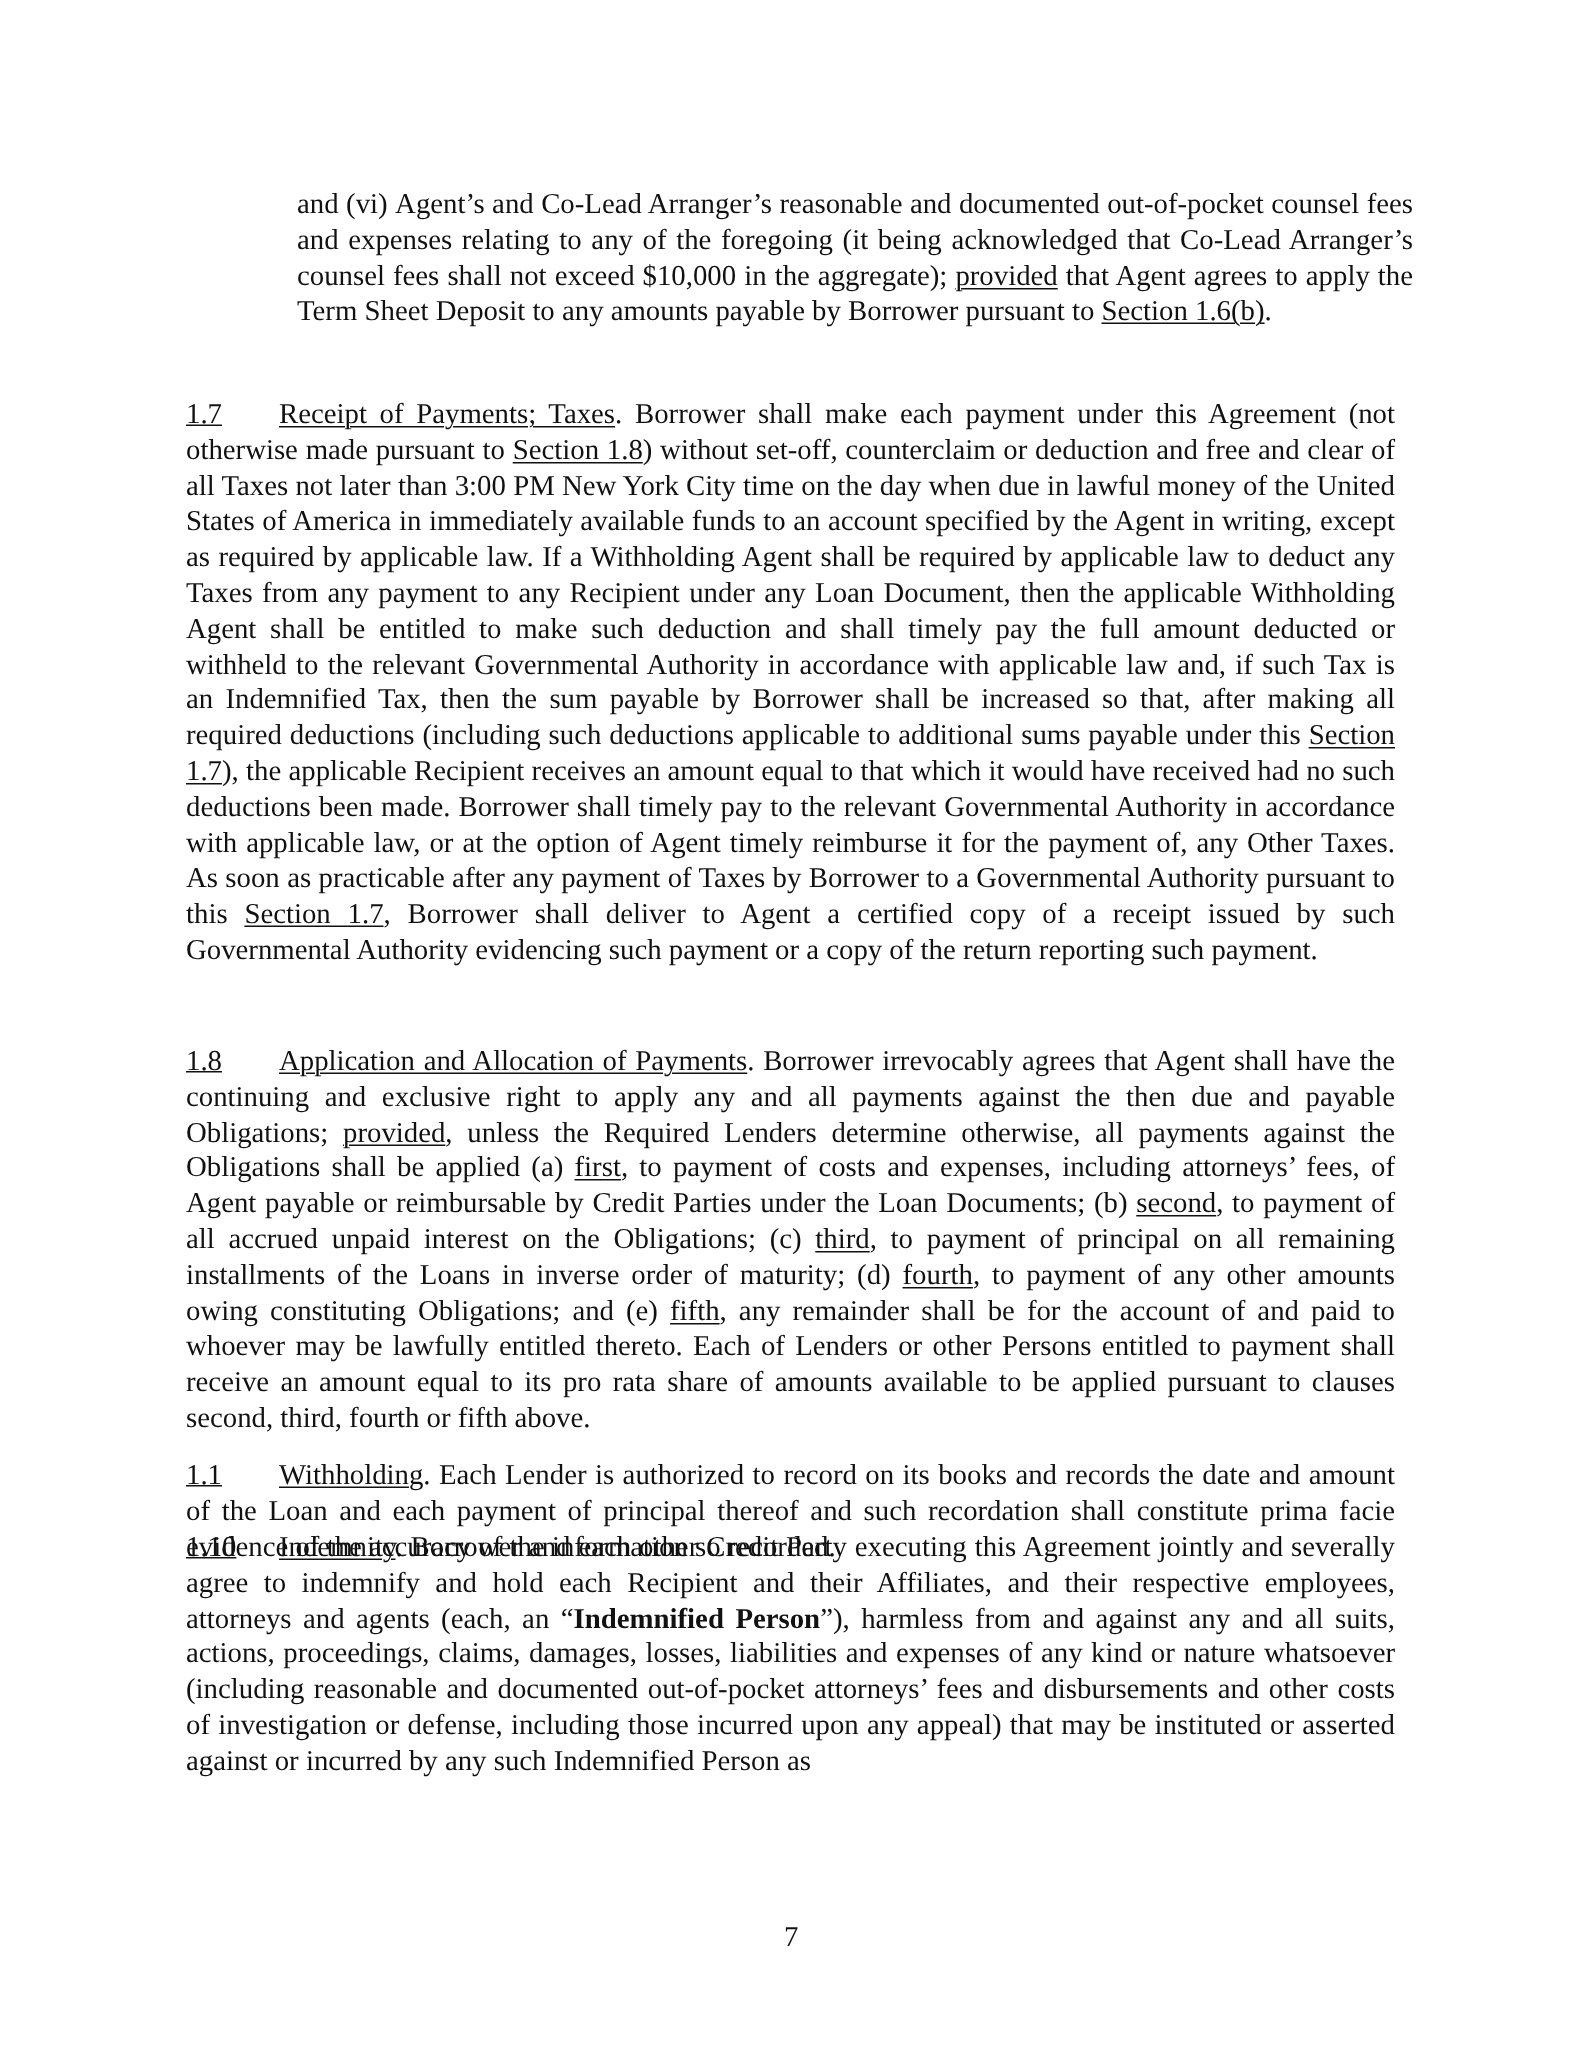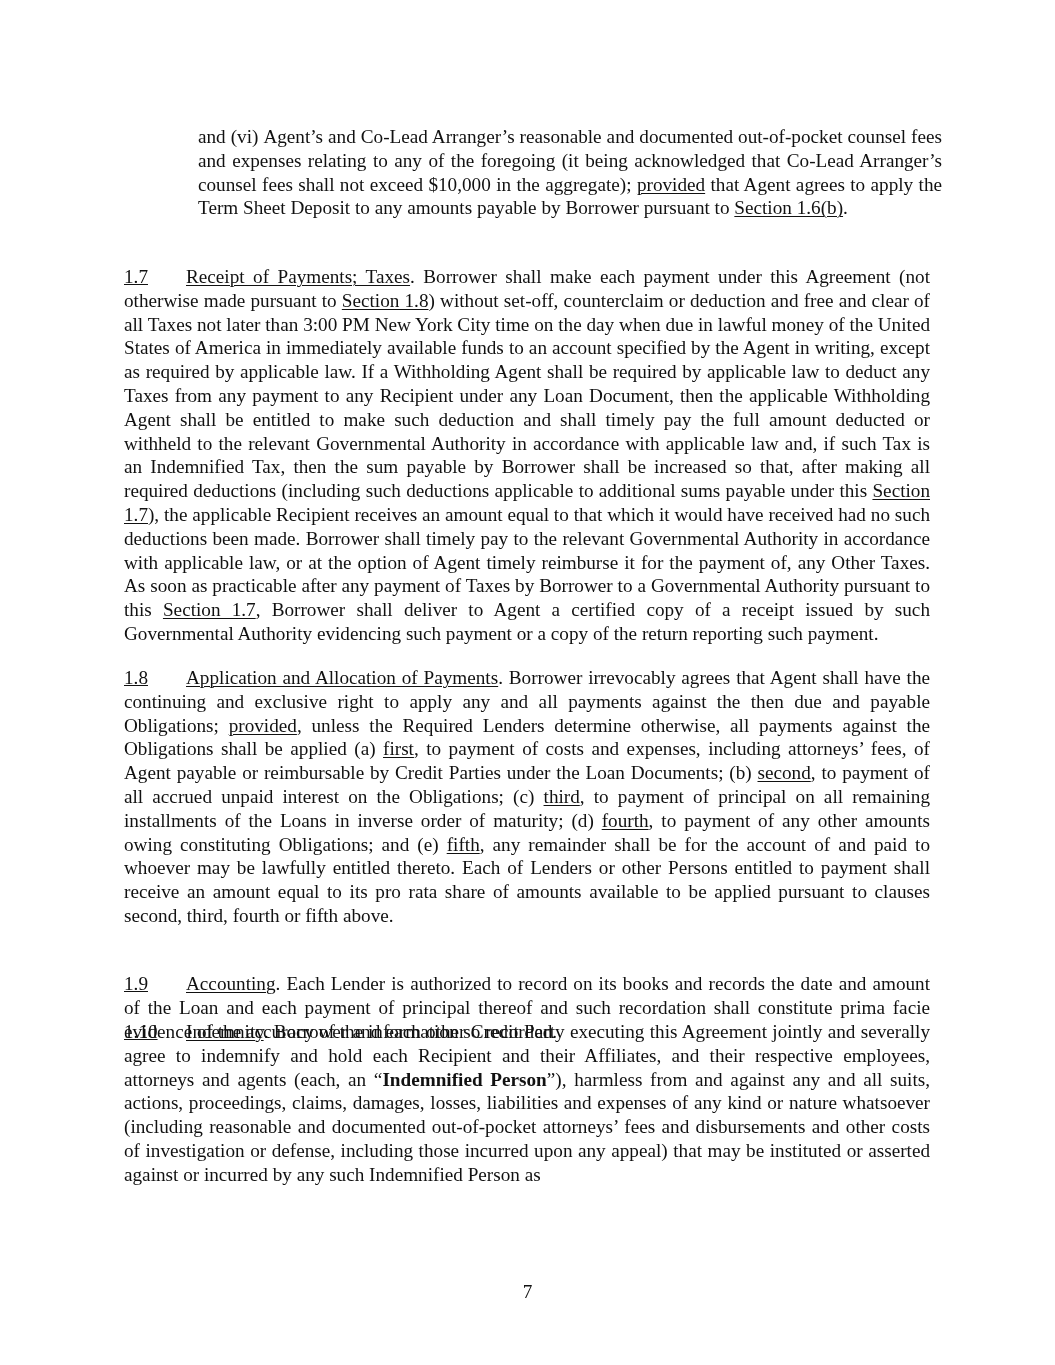--- a/index.html
+++ b/index.html
@@ -17,41 +17,41 @@
   .para.indented { left: 198px; width: 744px; }
   .num { display: inline-block; width: 62px; text-decoration: underline; }
   u { text-decoration: underline; text-underline-offset: 2px; text-decoration-thickness: 1px; }
   b { font-weight: bold; }
   .page-number {
     position: absolute; left: 0; width: 1055px; top: 1280px;
     text-align: center; margin: 0;
   }
   #p-cont { top: 125px; }
   #p-17 { top: 265px; }
-  #p-18 { top: 666px; }
+  #p-18 { top: 696px; }
   #p-19 { top: 972px; }
   #p-110 { top: 1020px; }
 </style>
 </head>
 <body>
 
 <div class="page">
 
   <p class="para indented" id="p-cont"><span>and (vi)&nbsp;Agent’s and Co-Lead Arranger’s reasonable and documented out-of-pocket counsel fees and expenses relating to any of the foregoing (it being acknowledged that Co-Lead Arranger’s counsel fees shall not exceed $10,000 in the aggregate); </span><u>provided</u><span> that Agent agrees to apply the Term Sheet Deposit to any amounts payable by Borrower pursuant to </span><u>Section 1.6(b)</u><span>.</span></p>
 
   <p class="para" id="p-17">
     <span class="num">1.7</span><u>Receipt of Payments; Taxes</u><span><span>.  Borrower shall make each payment under this Agreement (not otherwise made pursuant to </span><u>Section 1.8</u><span>) without set-off, counterclaim or deduction and free and clear of all Taxes not later than 3:00 PM New York City time on the day when due in lawful money of the United States of America in immediately available funds to an account specified by the Agent in writing, except as required by applicable law.  If a Withholding Agent shall be required by applicable law to deduct any Taxes from any payment to any Recipient under any Loan Document, then the applicable Withholding Agent shall be entitled to make such deduction and shall timely pay the full amount deducted or withheld to the relevant Governmental Authority in accordance with applicable law and, if such Tax is an Indemnified Tax, then the sum payable by Borrower shall be increased so that, after making all required deductions (including such deductions applicable to additional sums payable under this </span><u>Section 1.7</u><span>), the applicable Recipient receives an amount equal to that which it would have received had no such deductions been made. Borrower shall timely pay to the relevant Governmental Authority in accordance with applicable law, or at the option of Agent timely reimburse it for the payment of, any Other Taxes.  As soon as practicable after any payment of Taxes by Borrower to a Governmental Authority pursuant to this </span><u>Section 1.7</u><span>, Borrower shall deliver to Agent a certified copy of a receipt issued by such Governmental Authority evidencing such payment or a copy of the return reporting such payment.</span></span>
   </p>
 
   <p class="para" id="p-18">
     <span class="num">1.8</span><u>Application and Allocation of Payments</u><span><span>.  Borrower irrevocably agrees that Agent shall have the continuing and exclusive right to apply any and all payments against the then due and payable Obligations; </span><u>provided</u><span>, unless the Required Lenders determine otherwise, all payments against the Obligations shall be applied (a)&nbsp;</span><u>first</u><span>, to payment of costs and expenses, including attorneys’ fees, of Agent payable or reimbursable by Credit Parties under the Loan Documents; (b)&nbsp;</span><u>second</u><span>, to payment of all accrued unpaid interest on the Obligations; (c)&nbsp;</span><u>third</u><span>, to payment of principal on all remaining installments of the Loans in inverse order of maturity; (d)&nbsp;</span><u>fourth</u><span>, to payment of any other amounts owing constituting Obligations; and (e)&nbsp;</span><u>fifth</u><span>, any remainder shall be for the account of and paid to whoever may be lawfully entitled thereto.  Each of Lenders or other Persons entitled to payment shall receive an amount equal to its pro rata share of amounts available to be applied pursuant to clauses second, third, fourth or fifth above.</span></span>
   </p>
 
   <p class="para" id="p-19">
-    <span class="num">1.9</span><u>Accounting</u><span><span>.  Each Lender is authorized to record on its books and records the date and amount of the Loan and each payment of principal thereof and such recordation shall constitute prima facie evidence of the accuracy of the information so recorded.</span></span>
+    <span class="num">1.1</span><u>Withholding</u><span><span>.  Each Lender is authorized to record on its books and records the date and amount of the Loan and each payment of principal thereof and such recordation shall constitute prima facie evidence of the accuracy of the information so recorded.</span></span>
   </p>
 
   <p class="para" id="p-110">
     <span class="num">1.10</span><u>Indemnity</u><span><span>.  Borrower and each other Credit Party executing this Agreement jointly and severally agree to indemnify and hold each Recipient and their Affiliates, and their respective employees, attorneys and agents (each, an “</span><b>Indemnified Person</b><span>”), harmless from and against any and all suits, actions, proceedings, claims, damages, losses, liabilities and expenses of any kind or nature whatsoever (including reasonable and documented out-of-pocket attorneys’ fees and disbursements and other costs of investigation or defense, including those incurred upon any appeal) that may be instituted or asserted against or incurred by any such Indemnified Person as</span></span>
   </p>
 
   <p class="page-number">7</p>
 </div>
 
 </body></html>

